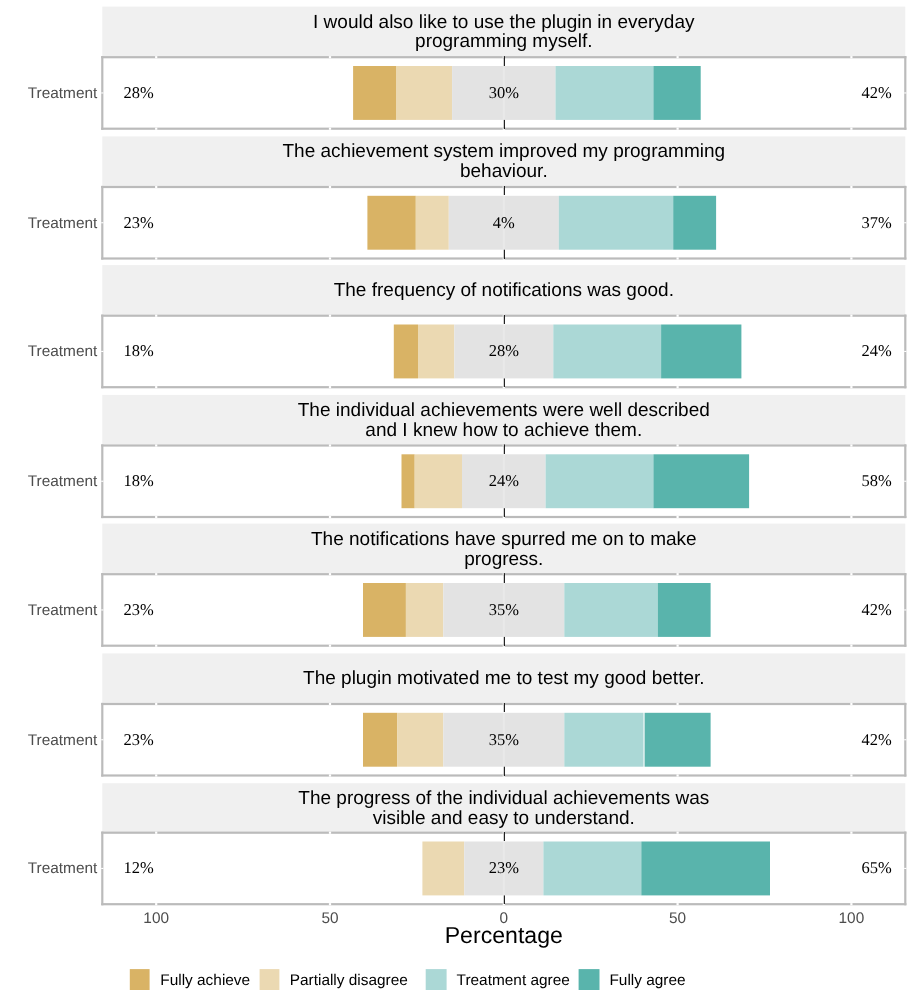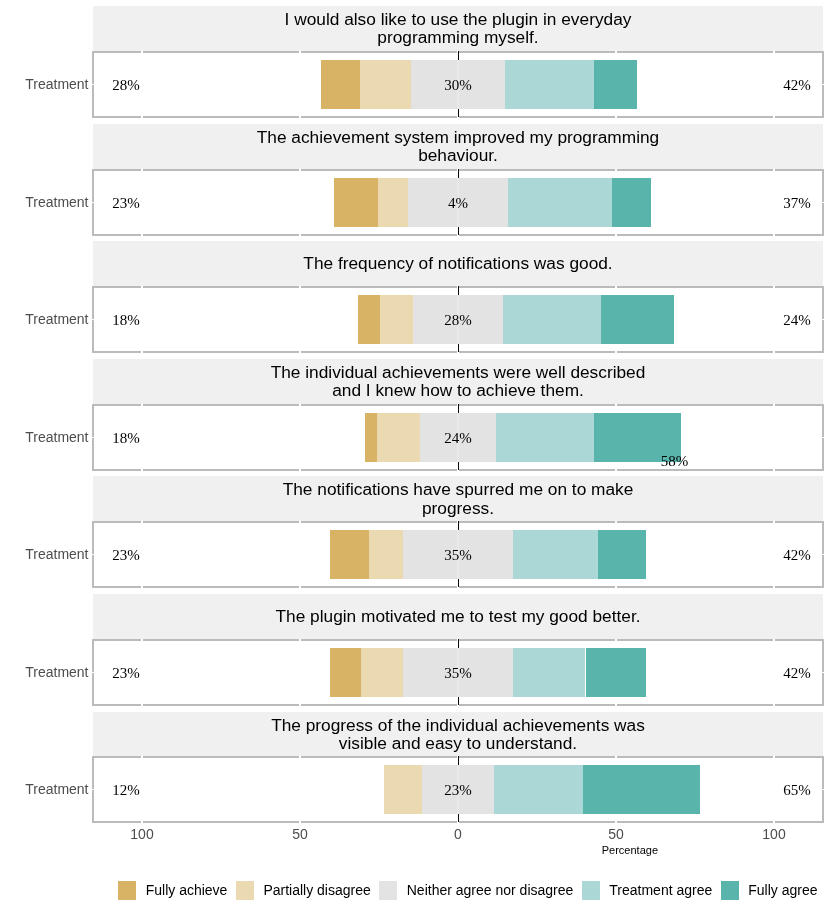--- a/index.html
+++ b/index.html
@@ -19,21 +19,21 @@
   .gap{position:absolute;background:#ffffff;z-index:1;}
   .zeroline{position:absolute;width:1.4px;z-index:2;
             background:repeating-linear-gradient(to bottom,#0a0a0a 0 8.7px,rgba(0,0,0,0) 8.7px 11.5px);}
   .bar-seg{position:absolute;z-index:3;}
   .bar-seam{position:absolute;z-index:4;background:rgba(255,255,255,0.22);}
   .value-label{position:absolute;z-index:5;font-size:15px;color:#000000;white-space:nowrap;line-height:18px;font-family:Liberation Serif, serif;}
   .ytick-label{position:absolute;font-size:14px;color:#4d4d4d;white-space:nowrap;text-align:right;line-height:17px;}
 
   
   .xtick-label{position:absolute;font-size:14px;color:#4d4d4d;text-align:center;white-space:nowrap;line-height:17px;}
-  .xaxis-title{position:absolute;font-size:11px;color:#000000;text-align:right;white-space:nowrap;line-height:21px;}
+  .xaxis-title{position:absolute;font-size:21px;color:#000000;text-align:center;white-space:nowrap;line-height:21px;}
 
   
   .legend{position:absolute;display:flex;align-items:center;}
   .legend-item{display:flex;align-items:center;}
   .legend-swatch{width:18.2px;height:18.7px;display:block;flex:none;}
   .legend-text{font-size:14px;color:#000000;white-space:nowrap;margin-left:9.5px;line-height:17px;}
   .legend-gap{width:8.3px;flex:none;}
 </style>
 </head>
 <body>
@@ -169,21 +169,21 @@
       <div class="zeroline" style="left:364.7px;top:-1px;height:67px"></div>
       <div class="bar-seg" style="left:271.62px;top:8px;width:12.32px;height:49px;background:#d9b365"></div>
       <div class="bar-seg" style="left:283.95px;top:8px;width:42.66px;height:49px;background:#ebd9b2"></div>
       <div class="bar-seg" style="left:326.61px;top:8px;width:76.79px;height:49px;background:#e3e3e3"></div>
       <div class="bar-seam" style="left:364.25px;top:8px;width:1.5px;height:49px"></div>
       <div class="bar-seg" style="left:403.39px;top:8px;width:97.96px;height:49px;background:#abd8d6"></div>
       <div class="bar-seg" style="left:501.35px;top:8px;width:86.27px;height:49px;background:#59b4ac"></div>
     </div>
     <div class="value-label" style="left:112.2px;top:429px">18%</div>
     <div class="value-label" style="left:388px;top:429px;width:140px;text-align:center">24%</div>
-    <div class="value-label" style="left:660.7px;top:452px;width:150px;">58%</div>
+    <div class="value-label" style="left:660.7px;top:429px;width:150px;text-align:right">58%</div>
     <div class="ytick-label" style="left:-71.5px;top:428.5px;width:160px">Treatment</div>
   </div>
 
   <div class="facet-row">
     <div class="strip" style="left:93px;top:476.3px;width:730px;height:45.1px">
       <div class="strip-title">The notifications have spurred me on to make progress.</div>
     </div>
     <div class="panel" style="left:93px;top:522px;width:730px;height:65px">
       <div class="pborder" style="left:-1px;top:-1px;width:732px;height:2px"></div>
       <div class="pborder" style="left:-1px;top:64px;width:732px;height:2px"></div>
@@ -297,24 +297,20 @@
     <div class="legend-item">
       <span class="legend-swatch" style="background:#d9b365"></span>
       <span class="legend-text">Fully achieve</span>
     </div>
     <div class="legend-gap"></div>
     <div class="legend-item">
       <span class="legend-swatch" style="background:#ebd9b2"></span>
       <span class="legend-text">Partially disagree</span>
     </div>
     <div class="legend-gap"></div>
-    <div class="legend-item">
-      <span class="legend-swatch" style="background:#e3e3e3"></span>
-      <span class="legend-text">Neither agree nor disagree</span>
-    </div>
     <div class="legend-gap"></div>
     <div class="legend-item">
       <span class="legend-swatch" style="background:#abd8d6"></span>
       <span class="legend-text">Treatment agree</span>
     </div>
     <div class="legend-gap"></div>
     <div class="legend-item">
       <span class="legend-swatch" style="background:#59b4ac"></span>
       <span class="legend-text">Fully agree</span>
     </div>

